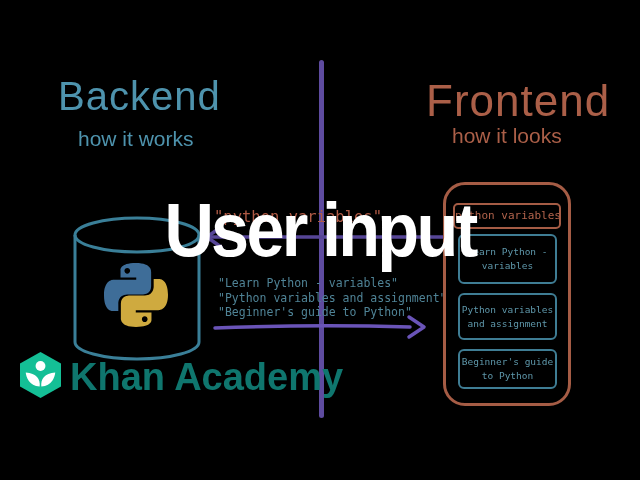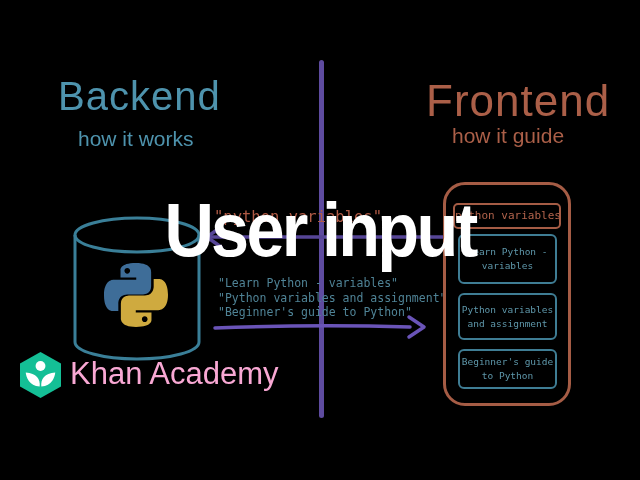--- a/index.html
+++ b/index.html
@@ -29,35 +29,35 @@
   .card2{top:293px;height:47px;}
   .card3{top:349px;height:40px;}
   
   .overlay-title{
     left:50%;top:186px;transform:translateX(-50%) scaleX(0.9);
     font-size:76px;font-weight:bold;letter-spacing:-3px;color:#ffffff;white-space:nowrap;z-index:10;
   }
   
   .hexagon{left:20px;top:352px;width:41px;height:46px;background:#14bf96;
     clip-path:polygon(50% 0%,100% 25%,100% 75%,50% 100%,0% 75%,0% 25%);}
-  .brand-name{left:70px;top:356px;font-size:31px;font-weight:normal;color:#f9a8d4;letter-spacing:0px;}
+  .brand-name{left:70px;top:356px;font-size:38px;font-weight:bold;color:#0f766e;letter-spacing:0px;}
   svg{display:block;}
 </style>
 </head>
 <body>
 
 <div class="stage">
 
   <div class="abs divider"></div>
 
   <div class="abs bk-sub">how it works</div>
   <div class="abs bk-title">Backend</div>
 
   <div class="abs ft-title">Frontend</div>
-  <div class="abs ft-sub">how it guide</div>
+  <div class="abs ft-sub">how it looks</div>
 
   <svg class="abs" style="left:68px;top:212px;" width="140" height="152" viewBox="0 0 140 152">
     <g fill="none" stroke="#3a7f98" stroke-width="3">
       <ellipse cx="69" cy="23" rx="62" ry="17"></ellipse>
       <line x1="7" y1="23" x2="7" y2="130"></line>
       <line x1="131" y1="23" x2="131" y2="130"></line>
       <path d="M7 130 A62 17 0 0 0 131 130"></path>
     </g>
   </svg>
 

